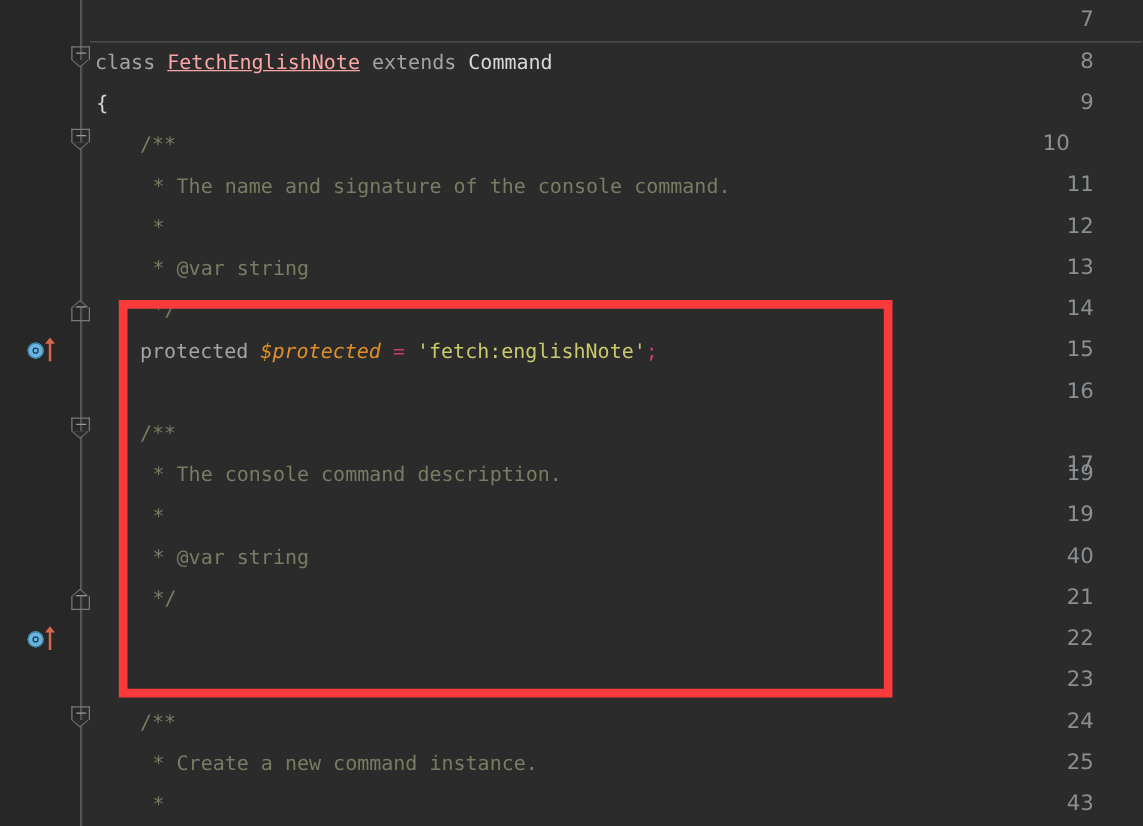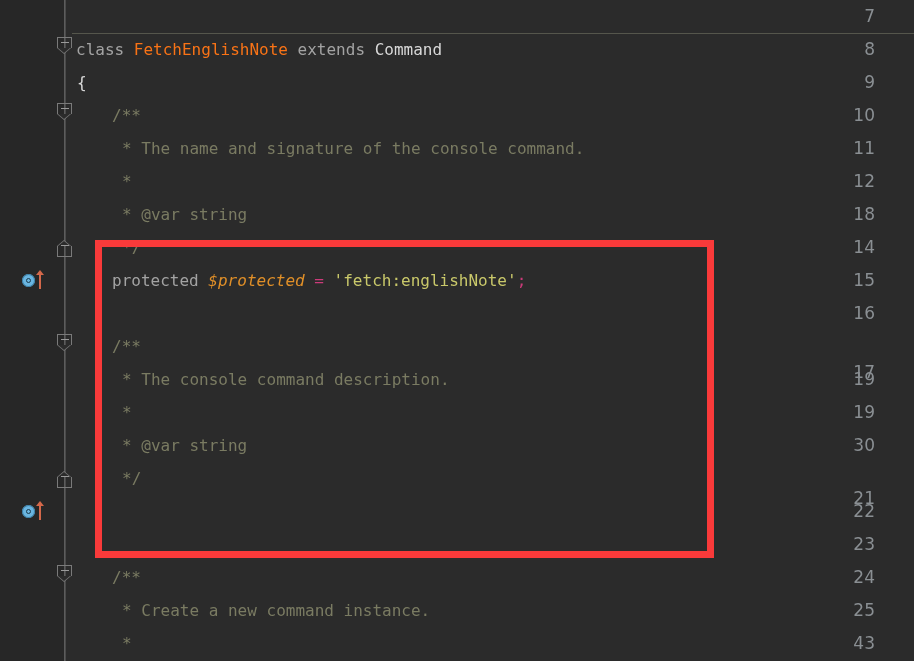--- a/index.html
+++ b/index.html
@@ -182,21 +182,21 @@
     position: absolute;
     left: 0;
     height: 33px;
     line-height: 33px;
     white-space: pre;
     font-size: 16px;
     font-family: "DejaVu Sans Mono", "Liberation Mono", monospace;
     color: #a9b7c6;
   }
   .kw      { color: #a3a3a3; }
-  .cls     { color: #f97316; }
+  .cls     { color: #fca5a5; text-decoration: underline; }
   .plain   { color: #d8d8d8; }
   .var     { color: #e08f28; font-style: italic; }
   .op      { color: #cc3b7a; }
   .str     { color: #c9c86a; }
   .cmt     { color: #7a7b62; }
   .brace   { color: #d8d8d8; }
 
   
   .method-sep {
     position: absolute;
@@ -224,28 +224,28 @@
 
   <div id="gutter-layer">
       <div class="fold-line" style="top: 0px; height: 661px;"></div>
       <div class="lnum" style="top: 0px;">7</div>
       <div class="lnum" style="top: 33px;">8</div>
       <div class="fold-marker down" style="top: 37px;">
         <div class="shape"></div>
       </div>
       <div class="fold-minus" style="top: 42px;"></div>
       <div class="lnum" style="top: 66px;">9</div>
-      <div class="lnum" style="top: 99px;">10</div>
+      <div class="lnum" style="top: 99px; text-align: center;">10</div>
       <div class="fold-marker down" style="top: 103px;">
         <div class="shape"></div>
       </div>
       <div class="fold-minus" style="top: 108px;"></div>
       <div class="lnum" style="top: 132px;">11</div>
       <div class="lnum" style="top: 165px;">12</div>
-      <div class="lnum" style="top: 198px;">18</div>
+      <div class="lnum" style="top: 198px;">13</div>
       <div class="lnum" style="top: 231px;">14</div>
       <div class="fold-marker up" style="top: 239px;">
         <div class="shape"></div>
       </div>
       <div class="fold-minus" style="top: 245px;"></div>
       <div class="lnum" style="top: 264px;">15</div>
       <div class="marker-override" style="top: 264px;">
         <div class="circ"></div>
         <div class="arrow">
           <div class="head"></div>
@@ -253,22 +253,22 @@
         </div>
       </div>
       <div class="lnum" style="top: 297px;">16</div>
       <div class="lnum" style="top: 312px; margin-top: 44px;">17</div>
       <div class="fold-marker down" style="top: 334px;">
         <div class="shape"></div>
       </div>
       <div class="fold-minus" style="top: 339px;"></div>
       <div class="lnum" style="top: 363px;">19</div>
       <div class="lnum" style="top: 396px;">19</div>
-      <div class="lnum" style="top: 429px;">30</div>
-      <div class="lnum" style="top: 462px; margin-top: 20px;">21</div>
+      <div class="lnum" style="top: 429px;">40</div>
+      <div class="lnum" style="top: 462px;">21</div>
       <div class="fold-marker up" style="top: 470px;">
         <div class="shape"></div>
       </div>
       <div class="fold-minus" style="top: 476px;"></div>
       <div class="lnum" style="top: 495px;">22</div>
       <div class="marker-override" style="top: 495px;">
         <div class="circ"></div>
         <div class="arrow">
           <div class="head"></div>
           <div class="stem"></div>

